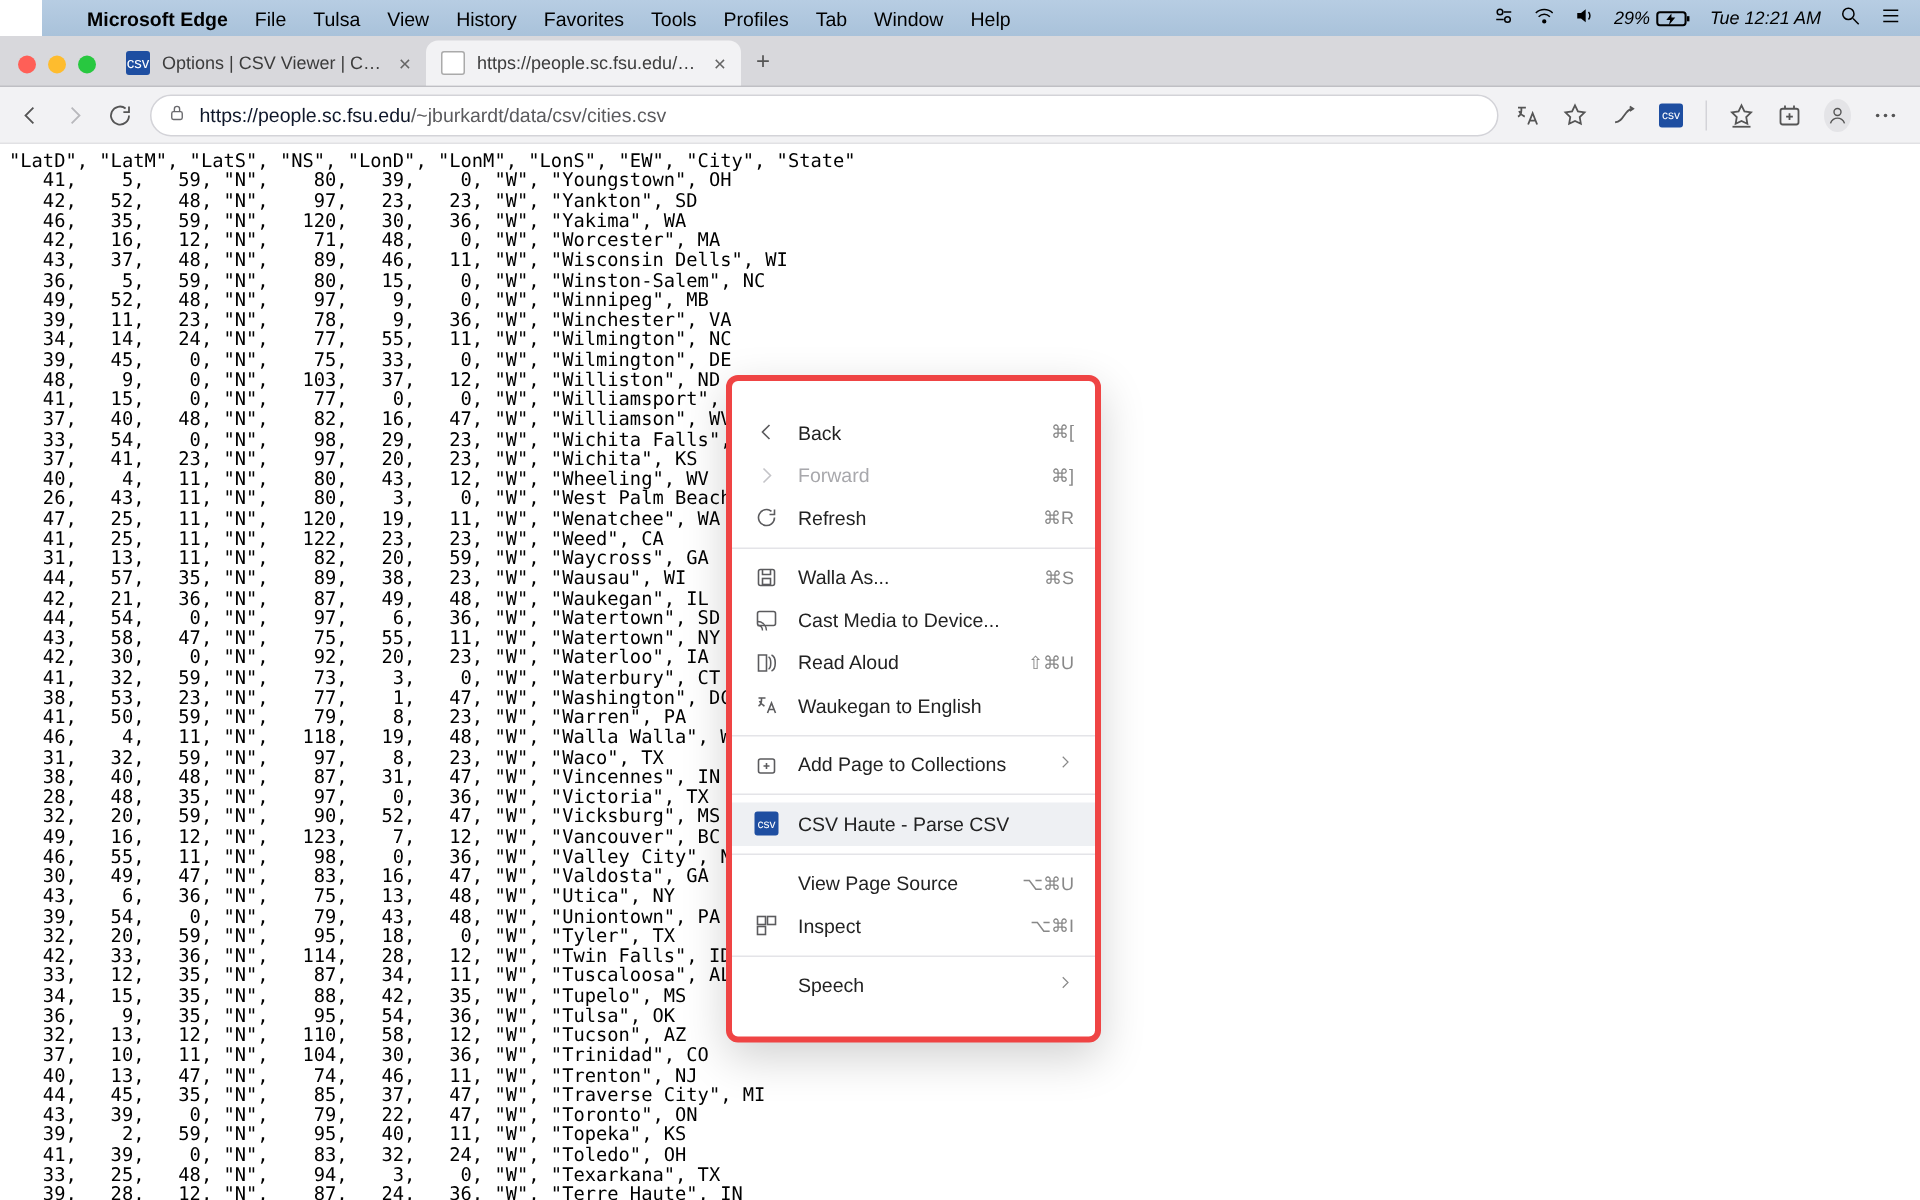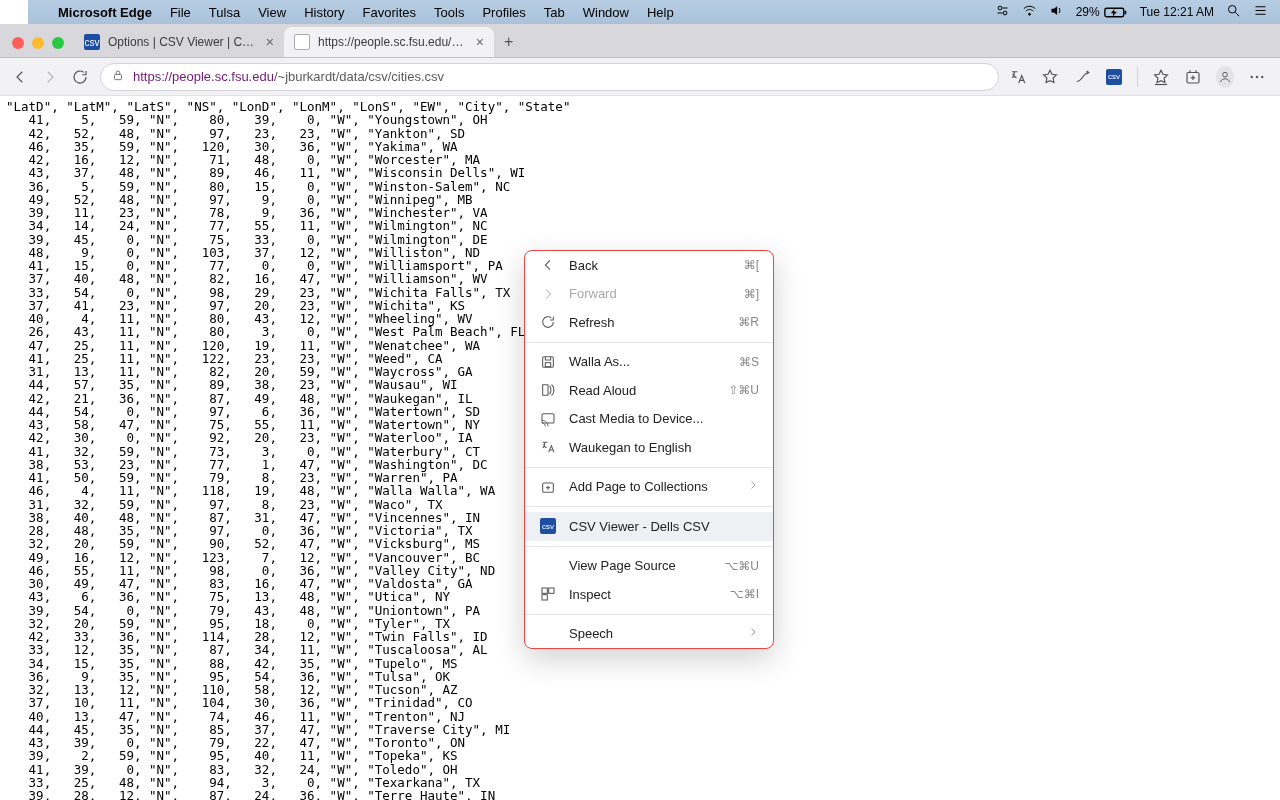--- a/index.html
+++ b/index.html
@@ -20,21 +20,21 @@
   align-items: center;
   padding: 0 12px;
   font-size: 13px;
   color: #000;
   justify-content: space-between;
   margin-left: 28px;
 }
 .menubar-left { display: flex; align-items: center; gap: 18px; }
 .menubar-left .apple { font-size: 14px; }
 .menubar-left .app-name { font-weight: 600; }
-.menubar-right { display: flex; align-items: center; gap: 12px; font-size: 12px; }
+.menubar-right { display: flex; align-items: center; gap: 12px; font-size: 12px; font-style: italic; }
 .menubar-right .battery { display:flex; align-items:center; gap:4px; }
 .menubar-right svg { width: 15px; height: 15px; }
 
 
 .tabstrip {
   height: 34px;
   background: #d8d8dc;
   display: flex;
   align-items: flex-end;
   padding-left: 8px;
@@ -78,46 +78,46 @@
   border:1px solid #d3d3d8;
   border-radius:14px;
   display:flex; align-items:center;
   padding: 0 10px;
   gap:8px;
   font-size:13px;
   color:#5b5b5e;
 }
 .urlbar .lock { color:#6a6a6e; }
 .urlbar .url { flex:1; white-space:nowrap; }
-.urlbar .url .host { color:#701a75; }
+.urlbar .url .host { color:#0f172a; }
 .toolbar-right { display:flex; align-items:center; gap:14px; color:#555; padding-right:4px; }
 .toolbar-right .sep { width:1px; height:20px; background:#d3d3d8; }
 .toolbar-right .icon { width:18px; height:18px; display:flex; align-items:center; justify-content:center; }
 .avatar-circle { width:22px; height:22px; border-radius:50%; background:#e4e4e7; display:flex; align-items:center; justify-content:center; }
 
 
 .content {
   padding: 4px 6px;
   font-family: ui-monospace, "SF Mono", Menlo, Consolas, monospace;
   font-size: 12.5px;
   line-height: 13.25px;
   white-space: pre;
   color:#000;
 }
 
 
 .ctxmenu {
   position:absolute;
-  left: 524px; top: 250px;
+  left: 484px; top: 250px;
   width: 250px;
   background:#fff;
-  border:1px solid #ef4444;
+  border:4px solid #ef4444;
   border-radius:8px;
   box-shadow: 0 10px 30px rgba(0,0,0,.18);
-  padding: 0 0;
+  padding: 20px 0;
   font-size: 13px;
   color:#222;
 }
 .ctx-item {
   display:flex; align-items:center;
   height: 28.5px;
   padding: 0 14px;
   gap: 12px;
 }
 .ctx-item .ci-icon { width:18px; display:flex; justify-content:center; color:#5b5b5e; }
@@ -379,41 +379,41 @@
           <path d="M8 4v5h8V4"></path>
           <rect x="8" y="13" width="8" height="6"></rect>
         </svg>
       </span>
       <span class="ci-label">Walla As...</span>
       <span class="ci-accel">⌘S</span>
     </div>
     <div class="ctx-item">
       <span class="ci-icon">
         <svg viewBox="0 0 24 24" width="16">
+          <rect x="3" y="4" width="18" height="14" rx="2"></rect>
+          <path d="M3 18c3 0 5 2 5 5" stroke-width="1.4"></path>
+          <path d="M3 14c5 0 9 4 9 9" stroke-width="1.4"></path>
+        </svg>
+      </span>
+      <span class="ci-label">Cast Media to Device...</span>
+    </div>
+    <div class="ctx-item">
+      <span class="ci-icon">
+        <svg viewBox="0 0 24 24" width="16">
           <path d="M4 4h8v16H4z"></path>
           <path d="M14 6c3 1 3 11 0 12"></path>
           <path d="M17 4c5 2 5 14 0 16"></path>
         </svg>
       </span>
       <span class="ci-label">Read Aloud</span>
       <span class="ci-accel">⇧⌘U</span>
     </div>
     <div class="ctx-item">
       <span class="ci-icon">
         <svg viewBox="0 0 24 24" width="16">
-          <rect x="3" y="4" width="18" height="14" rx="2"></rect>
-          <path d="M3 18c3 0 5 2 5 5" stroke-width="1.4"></path>
-          <path d="M3 14c5 0 9 4 9 9" stroke-width="1.4"></path>
-        </svg>
-      </span>
-      <span class="ci-label">Cast Media to Device...</span>
-    </div>
-    <div class="ctx-item">
-      <span class="ci-icon">
-        <svg viewBox="0 0 24 24" width="16">
           <path d="M4 5h7M7 5v2c0 3-1 5-3 6M5 8c1 3 3 4 5 5"></path>
           <path d="M13 20l4-10 4 10M14.5 16.5h5"></path>
         </svg>
       </span>
       <span class="ci-label">Waukegan to English</span>
     </div>
     <div class="ctx-sep"></div>
     <div class="ctx-item">
       <span class="ci-icon">
         <svg viewBox="0 0 24 24" width="16">
@@ -425,21 +425,21 @@
       <span class="ci-label">Add Page to Collections</span>
       <span class="chev"><svg viewBox="0 0 24 24" width="12">
           <path d="M9 5l7 7-7 7"></path>
         </svg></span>
     </div>
     <div class="ctx-sep"></div>
     <div class="ctx-item hover">
       <span class="ci-icon">
         <span class="csv-badge">csv</span>
       </span>
-      <span class="ci-label">CSV Viewer - Dells CSV</span>
+      <span class="ci-label">CSV Haute - Parse CSV</span>
     </div>
     <div class="ctx-sep"></div>
     <div class="ctx-item">
       <span class="ci-icon"></span>
       <span class="ci-label">View Page Source</span>
       <span class="ci-accel">⌥⌘U</span>
     </div>
     <div class="ctx-item">
       <span class="ci-icon">
         <svg viewBox="0 0 24 24" width="16">

